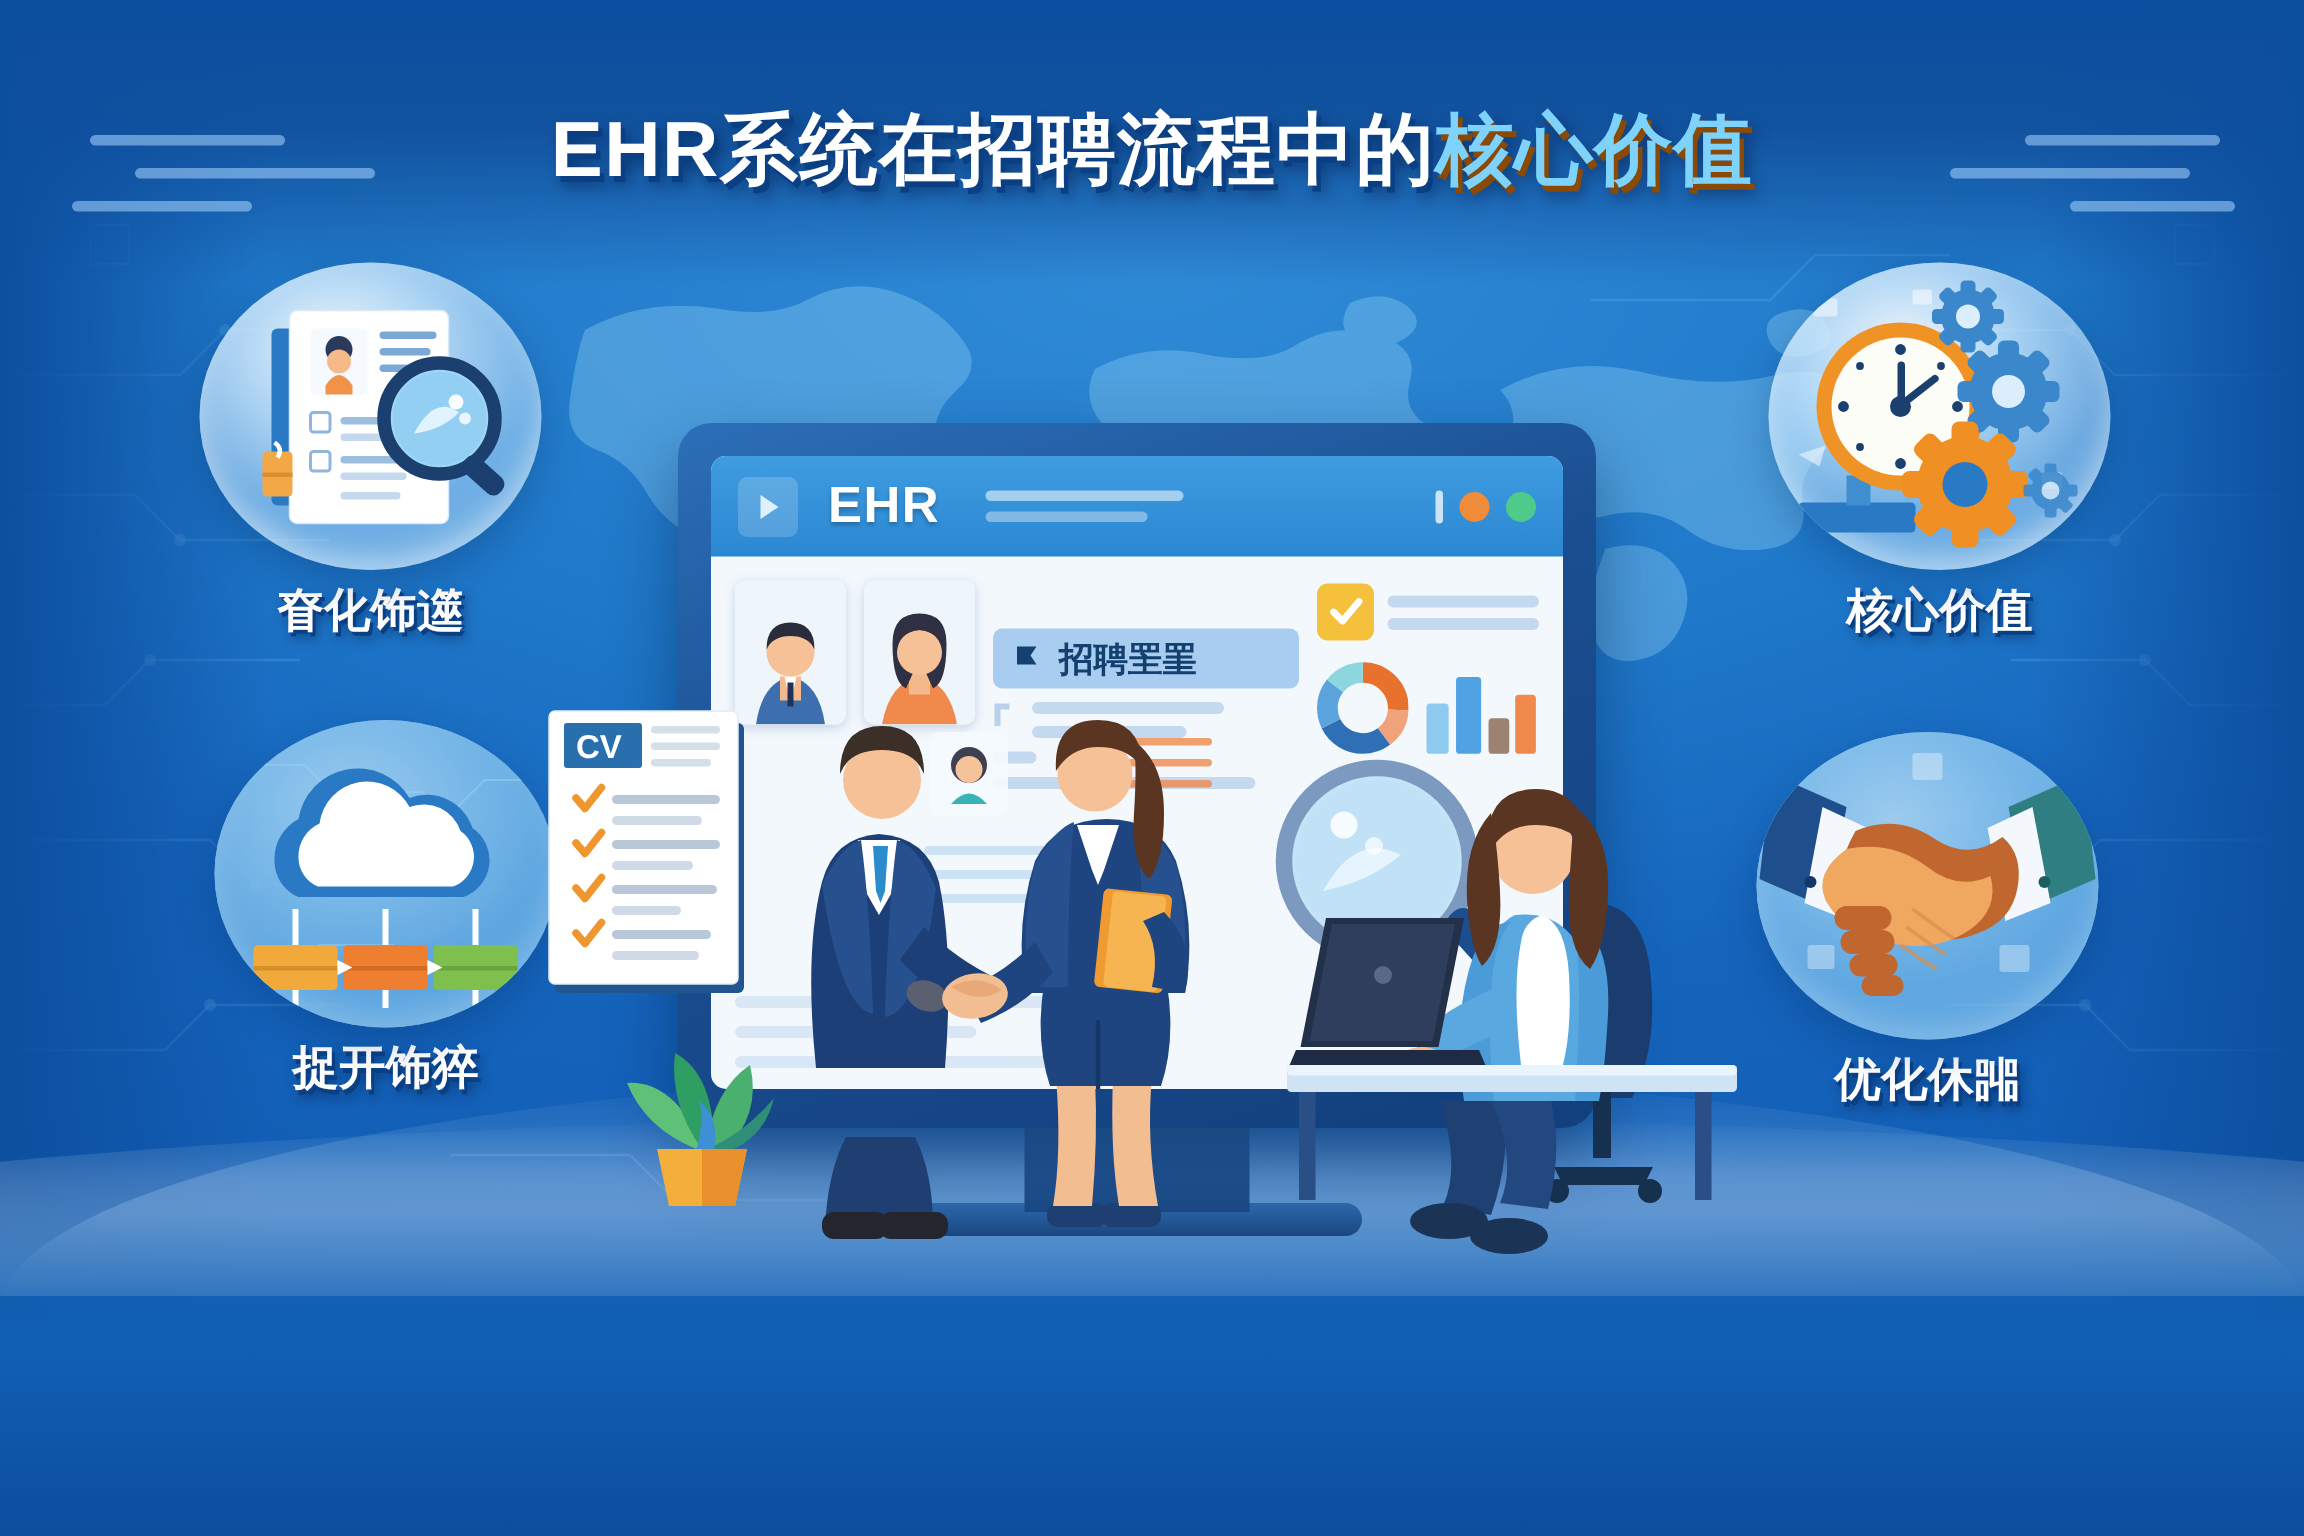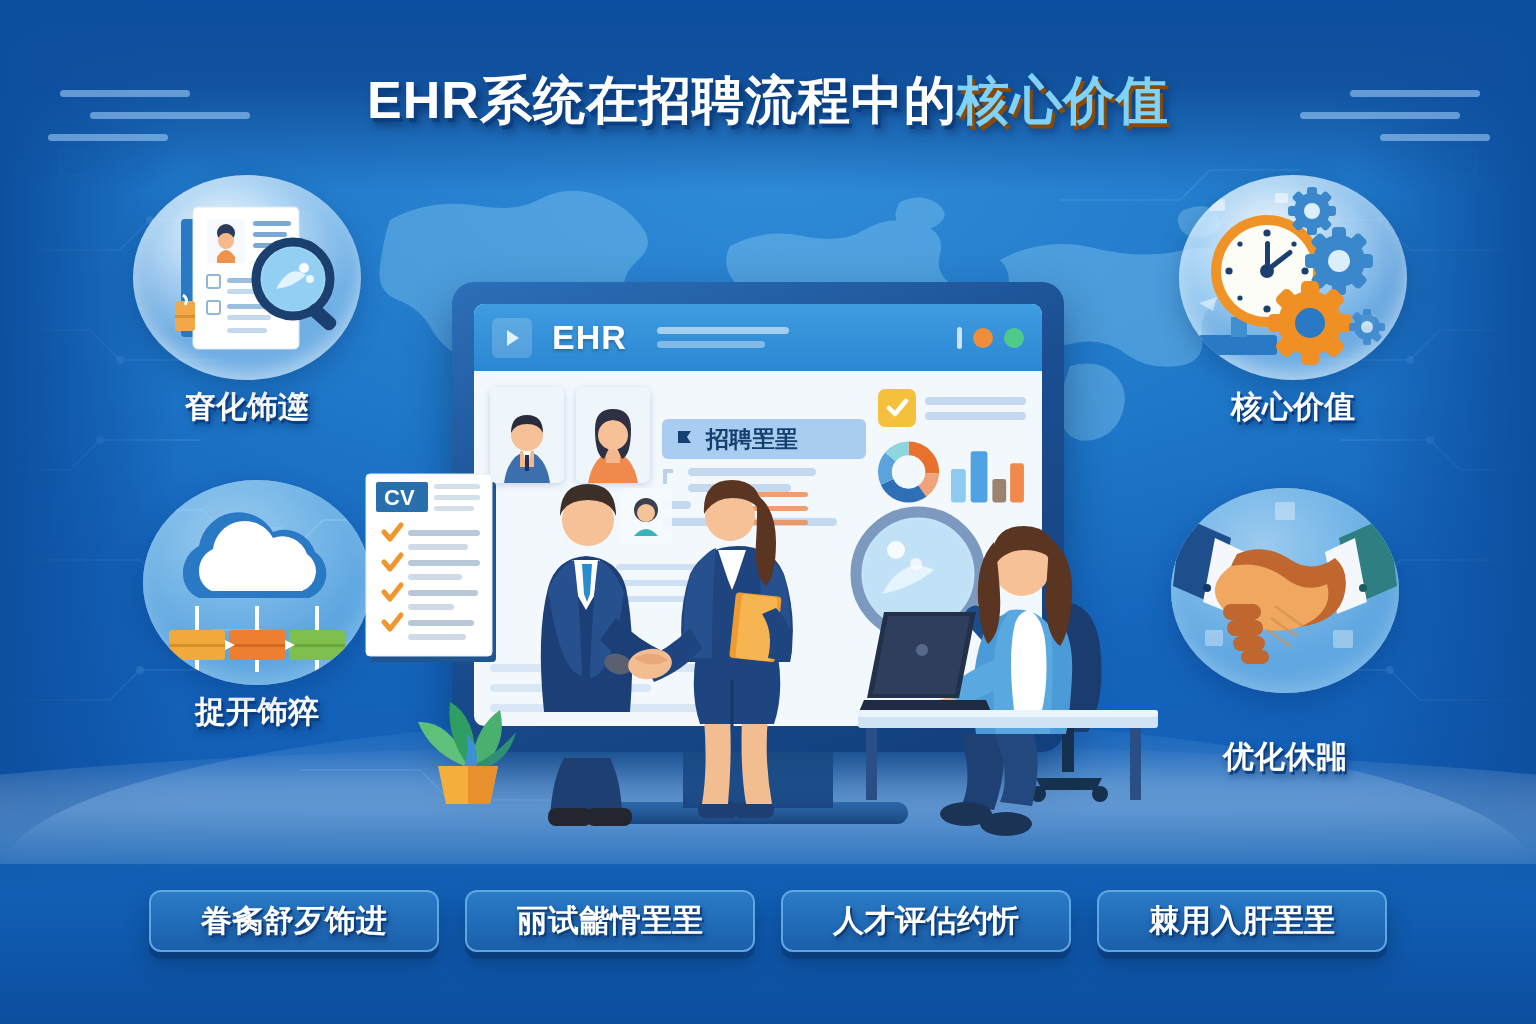--- a/index.html
+++ b/index.html
@@ -73,21 +73,21 @@
     box-shadow:0 10px 26px rgba(3,40,92,.28), inset 0 -8px 18px rgba(255,255,255,.45);
     position:relative;overflow:hidden;display:flex;align-items:center;justify-content:center;
   }
   .flabel{
     margin-top:6px;color:#fff;font-size:31px;font-weight:bold;white-space:nowrap;
     text-shadow:2px 3px 0 #0a3f84, 3px 5px 8px rgba(0,20,60,.5);
   }
   #feat-tl{left:122px;top:175px;}
   #feat-tr{right:118px;top:175px;}
   #feat-bl{left:132px;top:480px;}
-  #feat-br{right:126px;top:488px;gap:37px;}
+  #feat-br{right:126px;top:488px;}
 
   
   .monitor{position:absolute;left:452px;top:282px;width:612px;height:470px;}
   .mon-bezel{
     position:absolute;inset:0;border-radius:22px;
     background:linear-gradient(160deg,#2c6fb8 0%,#1b4f92 40%,#123f7d 100%);
     box-shadow:0 22px 46px rgba(2,30,72,.45);
     padding:16px;box-sizing:border-box;
   }
   .mon-screen{
@@ -665,28 +665,14 @@
       <circle cx="64" cy="152" r="6" fill="#59698a"></circle>
       <path d="M6 202 h122 l6 14 h-134 z" fill="#1f2b44"></path>
 
       <rect x="0" y="212" width="300" height="18" rx="3" fill="#cfe3f4"></rect>
       <rect x="0" y="212" width="300" height="7" rx="3" fill="#eaf4fd"></rect>
       <rect x="8" y="230" width="11" height="72" fill="#2a4f86"></rect>
       <rect x="272" y="230" width="11" height="72" fill="#2a4f86"></rect>
     </svg>
   </div>
 
-  <div class="pills">
-    <div class="pill">
-      <span class="pill-label">眷䏑舒歹饰进</span>
-    </div>
-    <div class="pill">
-      <span class="pill-label">丽试龤愲罜罜</span>
-    </div>
-    <div class="pill">
-      <span class="pill-label">人才评估约忻</span>
-    </div>
-    <div class="pill">
-      <span class="pill-label">棘用入肝罜罜</span>
-    </div>
-  </div>
 
 </div>
 
 </body></html>

